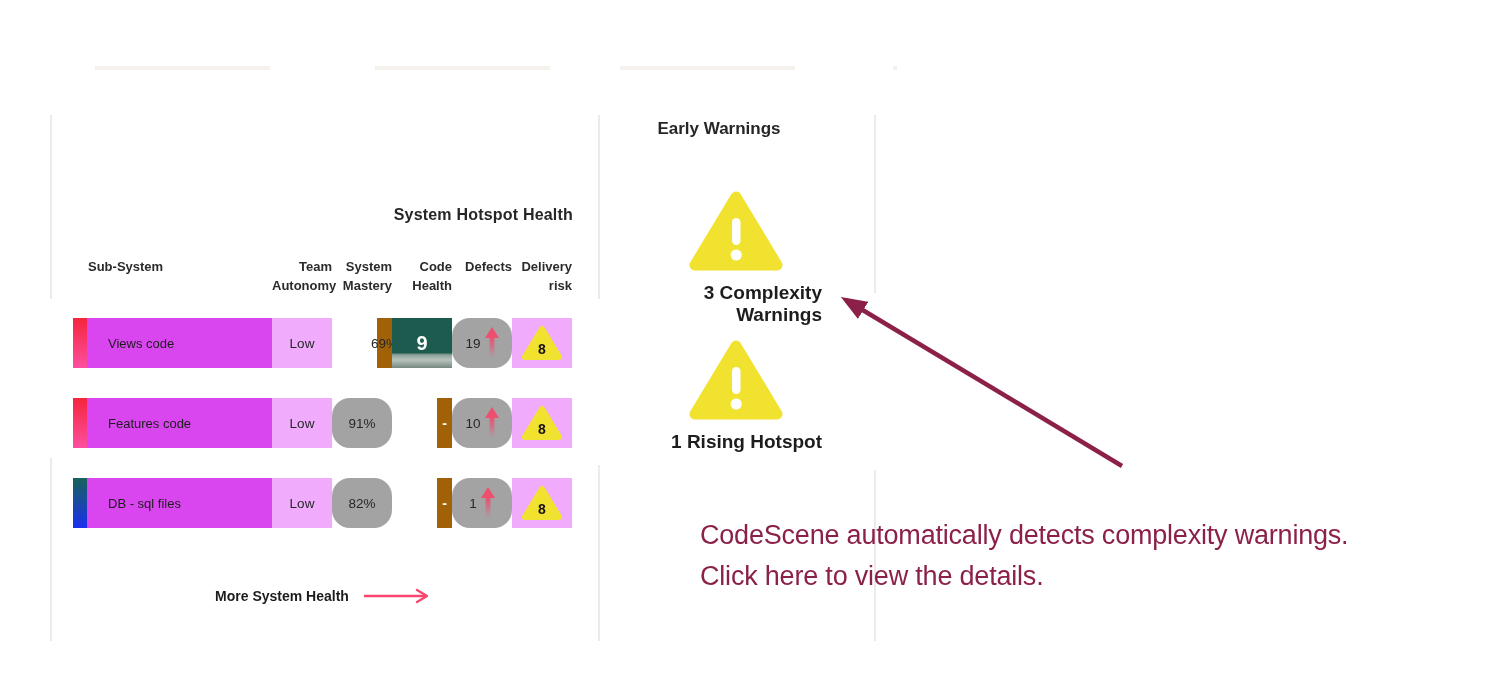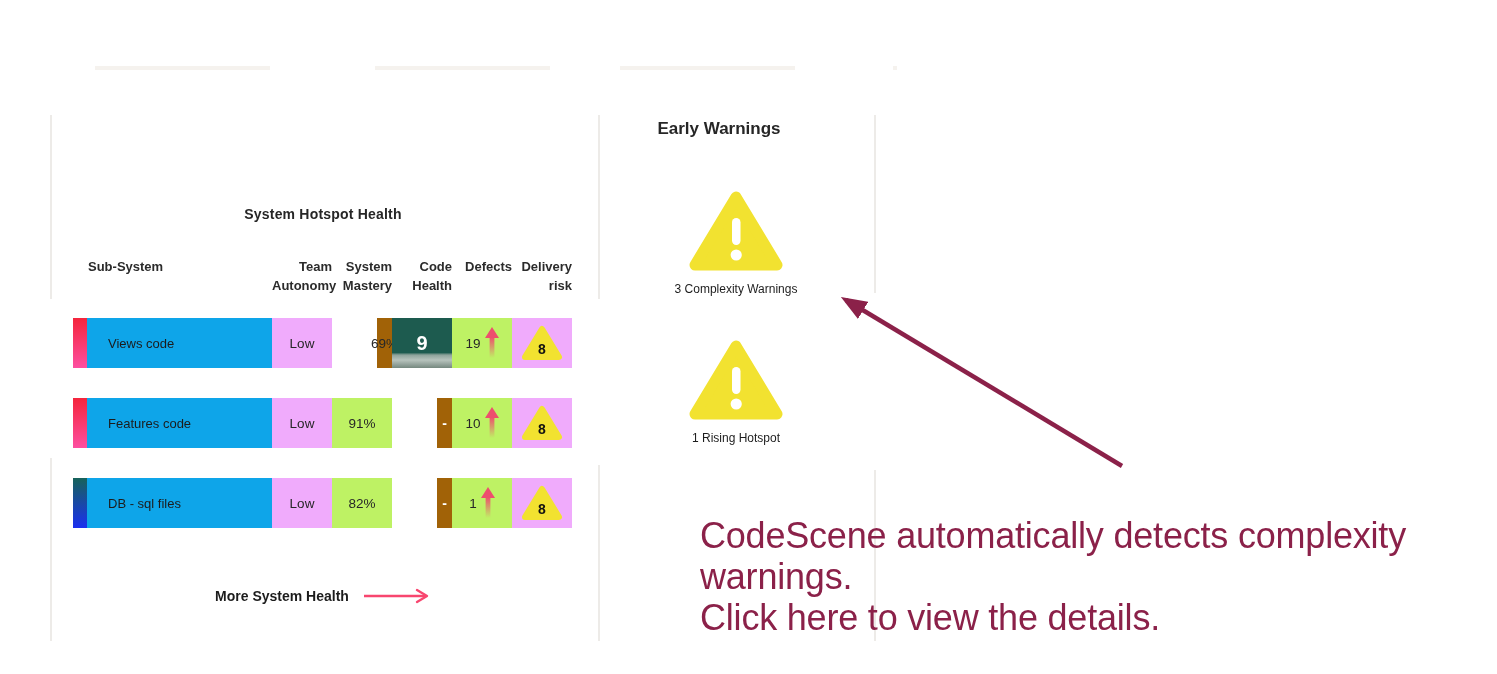--- a/index.html
+++ b/index.html
@@ -8,63 +8,63 @@
   .abs { position:absolute; }
 
   
   .top-bar { position:absolute; top:66px; height:4px; background:#f5f2ee; }
 
   
   .vline { position:absolute; width:2px; background:#edebe8; }
 
   
   .shh-title { position:absolute; left:73px; top:206px; width:500px;
-               text-align:center; font-size:14px; font-weight:bold; color:#262626;
+               text-align:right; font-size:16px; font-weight:bold; color:#262626;
                letter-spacing:.2px; }
 
   .grid { display:grid; grid-template-columns:14px 185px 60px 60px 60px 60px 60px; }
 
   .shh-header { position:absolute; left:73px; top:257px; width:500px; }
   .shh-header .hcell { font-size:13px; font-weight:bold; line-height:19px;
                        text-align:right; white-space:pre-line; color:#2b2b2b; }
   .shh-header .hcell.first { grid-column:1 / 3; text-align:left; padding-left:15px; }
 
   .row { position:absolute; left:73px; width:500px; height:50px; cursor:pointer; }
   .bar-cell { height:50px; }
   .grad-red  { background:linear-gradient(180deg,#f4253c 0%,#fd4fa0 100%); }
   .grad-blue { background:linear-gradient(180deg,#17635a 0%,#1b2ff0 100%); }
-  .name-cell { background:#0ea5e9; display:flex; align-items:center;
+  .name-cell { background:#d946ef; display:flex; align-items:center;
                padding-left:21px; font-size:13px; color:#1c1c1c; }
   .cell { display:flex; align-items:center; justify-content:center;
           font-size:13.5px; color:#272727; }
   .bg-cream  { background:#a16207;margin-left:45px; }
   .bg-salmon { background:#f0abfc; }
-  .bg-sage   { background:#bef264; }
+  .bg-sage   { background:#a3a3a3;border-radius:18px; }
   .bg-health { background:linear-gradient(180deg,#1d5b4f 0%,#1d5b4f 69%,
                #8ea39b 74%,#b7c3bd 84%,#75887f 100%); }
   .health-num { font-size:20px; font-weight:bold; color:#ffffff; }
   .dash { color:#ffffff; font-weight:bold; font-size:14px; }
   .defect-num { margin-right:4px; }
 
   .more-link { position:absolute; left:73px; top:588px; width:500px;
                display:flex; align-items:flex-start; justify-content:center;
                cursor:pointer; }
   .more-link span { font-size:14px; font-weight:600; color:#1c1c1c; }
   .more-link svg { margin-left:14px; }
 
   
   .ew-title { position:absolute; left:600px; top:119px; width:238px;
               text-align:center; font-size:17px; font-weight:bold; color:#262626; }
   .warning { position:absolute; left:650px; width:172px; text-align:center;
              cursor:pointer; }
-  .warning .wlabel { display:block; margin-top:4px; font-size:12px;
-                     font-weight:normal; color:#1d1d1d; }
-
-  
-  .annotation { position:absolute; left:700px; top:515px; font-size:36px;
+  .warning .wlabel { display:block; margin-top:4px; font-size:19px;
+                     font-weight:bold; color:#1d1d1d;text-align:right; }
+
+  
+  .annotation { position:absolute; left:700px; top:515px; font-size:27px;
                 line-height:41px; color:#8b2149; letter-spacing:-0.2px; }
 </style>
 </head>
 <body>
 
 <svg width="0" height="0" style="position:absolute">
   <defs>
     <linearGradient id="stem-fade" x1="0" y1="0" x2="0" y2="1">
       <stop offset="0" stop-color="#ed4f6e"></stop>
       <stop offset="1" stop-color="#ed4f6e" stop-opacity="0"></stop>

